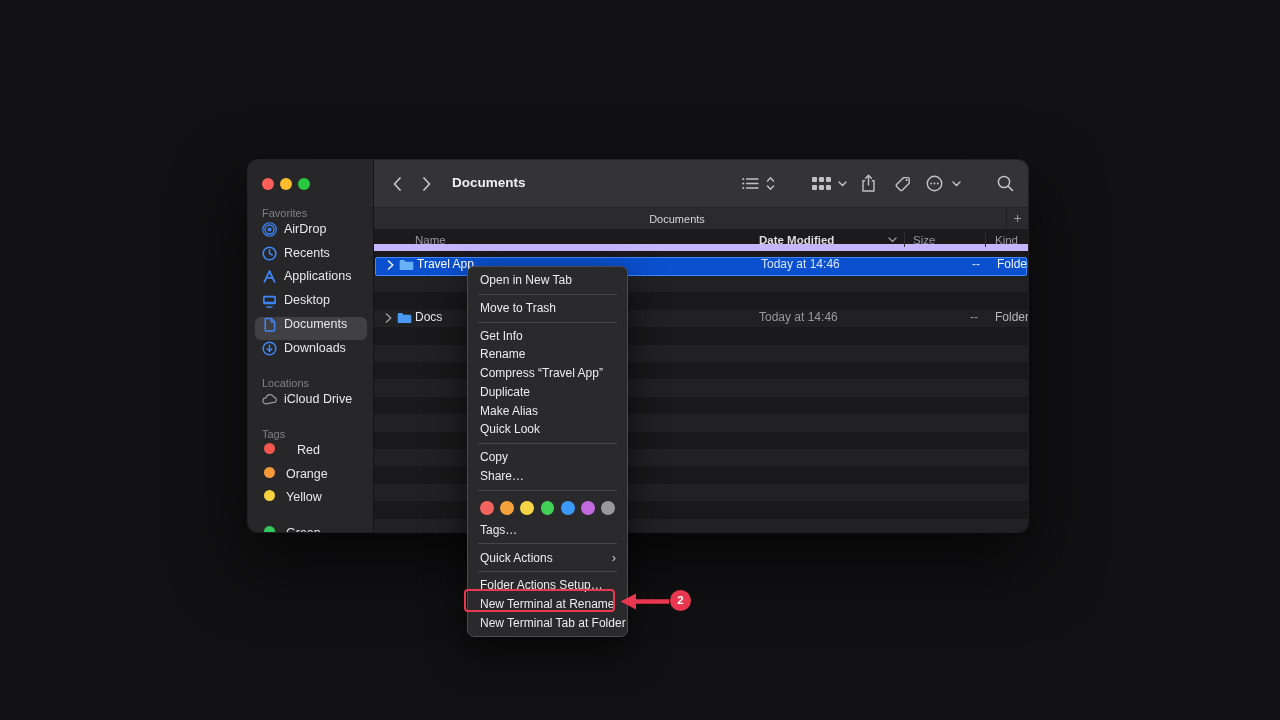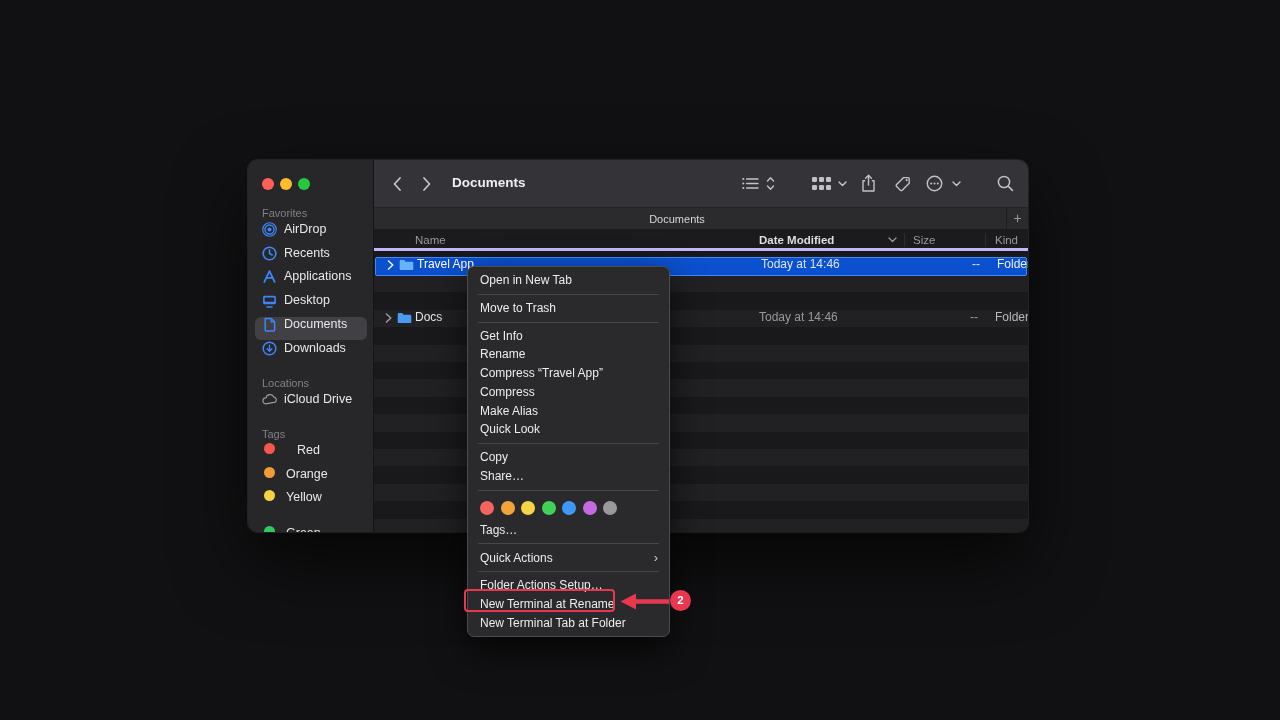--- a/index.html
+++ b/index.html
@@ -30,21 +30,21 @@
   
   .main { position:relative; flex:1; display:flex; flex-direction:column; min-width:0; }
   .toolbar { position:relative; height:47px; background:#343438; flex:0 0 47px; }
   .tb-back { position:absolute; top:16px; left:18px; }
   .tb-fwd  { position:absolute; top:16px; left:48px; }
   .tb-title { position:absolute; top:15px; left:78px; font-size:13.5px; font-weight:bold; color:#efeff1; }
   .tb-ic { position:absolute; top:15px; }
   .tabbar { position:relative; height:22px; background:#2b2b2d; flex:0 0 22px; border-top:1px solid #242427; }
   .tab-label { position:absolute; left:0; right:48px; top:0; height:22px; line-height:22px; text-align:center; font-size:11px; color:#d6d6d8; }
   .tab-add { position:absolute; right:0; top:0; width:22px; height:22px; border-left:1px solid #1d1d1f; text-align:center; line-height:21px; font-size:14px; color:#9a9a9e; }
-  .colhead { position:relative; height:22px; background:#1b1b1d; flex:0 0 22px; border-bottom:3px solid #c4b5fd; font-size:11.5px; color:#98989d; }
+  .colhead { position:relative; height:22px; background:#1b1b1d; flex:0 0 22px; border-bottom:7px solid #c4b5fd; font-size:11.5px; color:#98989d; }
   .ch { position:absolute; top:0; height:22px; line-height:22px; white-space:nowrap; }
   .ch.sorted { color:#dedee0; font-weight:600; }
   .ch-div { position:absolute; top:4px; height:14px; width:1px; background:#2e2e31; }
   
   .list { position:relative; flex:1; background:#19191b; overflow:hidden; }
   .stripes { position:absolute; left:0; right:0; top:24px; bottom:0;
     background:repeating-linear-gradient(to bottom,#212124 0 17.4px,#19191b 17.4px 34.8px); }
   .row { position:absolute; left:0; right:0; height:17.4px; font-size:12px; line-height:17.4px; }
   .row-sel { top:6px; left:1px; right:1px; height:18.5px; line-height:15.5px; background:#0b50cf; border:1.5px solid #3f8bfd; border-radius:2px; }
   .row-plain { top:21px; color:#e5e5e7;margin-top:37px; }
@@ -58,21 +58,21 @@
   .row-sel .c-date { color:#d9e5fb; }
   .row-plain .c-date { color:#98989e; }
   .c-size { left:582px; width:22px; text-align:right; }
   .row-sel .c-size { color:#d9e5fb; }
   .row-plain .c-size { color:#98989e; }
   .c-kind { left:621px; }
   .row-sel .c-kind { color:#eef3fd; }
   .row-plain .c-kind { color:#b9b9bd; }
   
   .menu {
-    position:absolute; left:467px; top:266px; width:203px; z-index:5;
+    position:absolute; left:467px; top:266px; width:161px; z-index:5;
     background:#2a2a2d; border:1px solid #4c4c50; border-radius:7px;
     padding:4px 0; box-shadow:0 14px 36px rgba(0,0,0,.65);
   }
   .mi { height:18.7px; line-height:18.7px; padding:0 12px; font-size:12px; color:#ececee; position:relative; white-space:nowrap; }
   .mi .sub { position:absolute; right:11px; top:0; font-size:13px; color:#c9c9cd; }
   .msep { height:1px; background:#47474b; margin:4.1px 10px; }
   .mdots { height:26px; display:flex; align-items:center; gap:6.5px; padding:0 12px; }
   .mdot { width:14px; height:14px; border-radius:50%; }
   
   .anno-box { position:absolute; left:464px; top:589px; width:151px; height:23px;
@@ -335,21 +335,21 @@
   </div>
 
   <div class="menu">
     <div class="mi">Open in New Tab</div>
     <div class="msep"></div>
     <div class="mi">Move to Trash</div>
     <div class="msep"></div>
     <div class="mi">Get Info</div>
     <div class="mi">Rename</div>
     <div class="mi">Compress “Travel App”</div>
-    <div class="mi">Compress</div>
+    <div class="mi">Duplicate</div>
     <div class="mi">Make Alias</div>
     <div class="mi">Quick Look</div>
     <div class="msep"></div>
     <div class="mi">Copy</div>
     <div class="mi">Share…</div>
     <div class="msep"></div>
     <div class="mdots">
       <span class="mdot" style="background: rgb(244, 100, 94);"></span>
       <span class="mdot" style="background: rgb(242, 163, 60);"></span>
       <span class="mdot" style="background: rgb(245, 213, 69);"></span>

